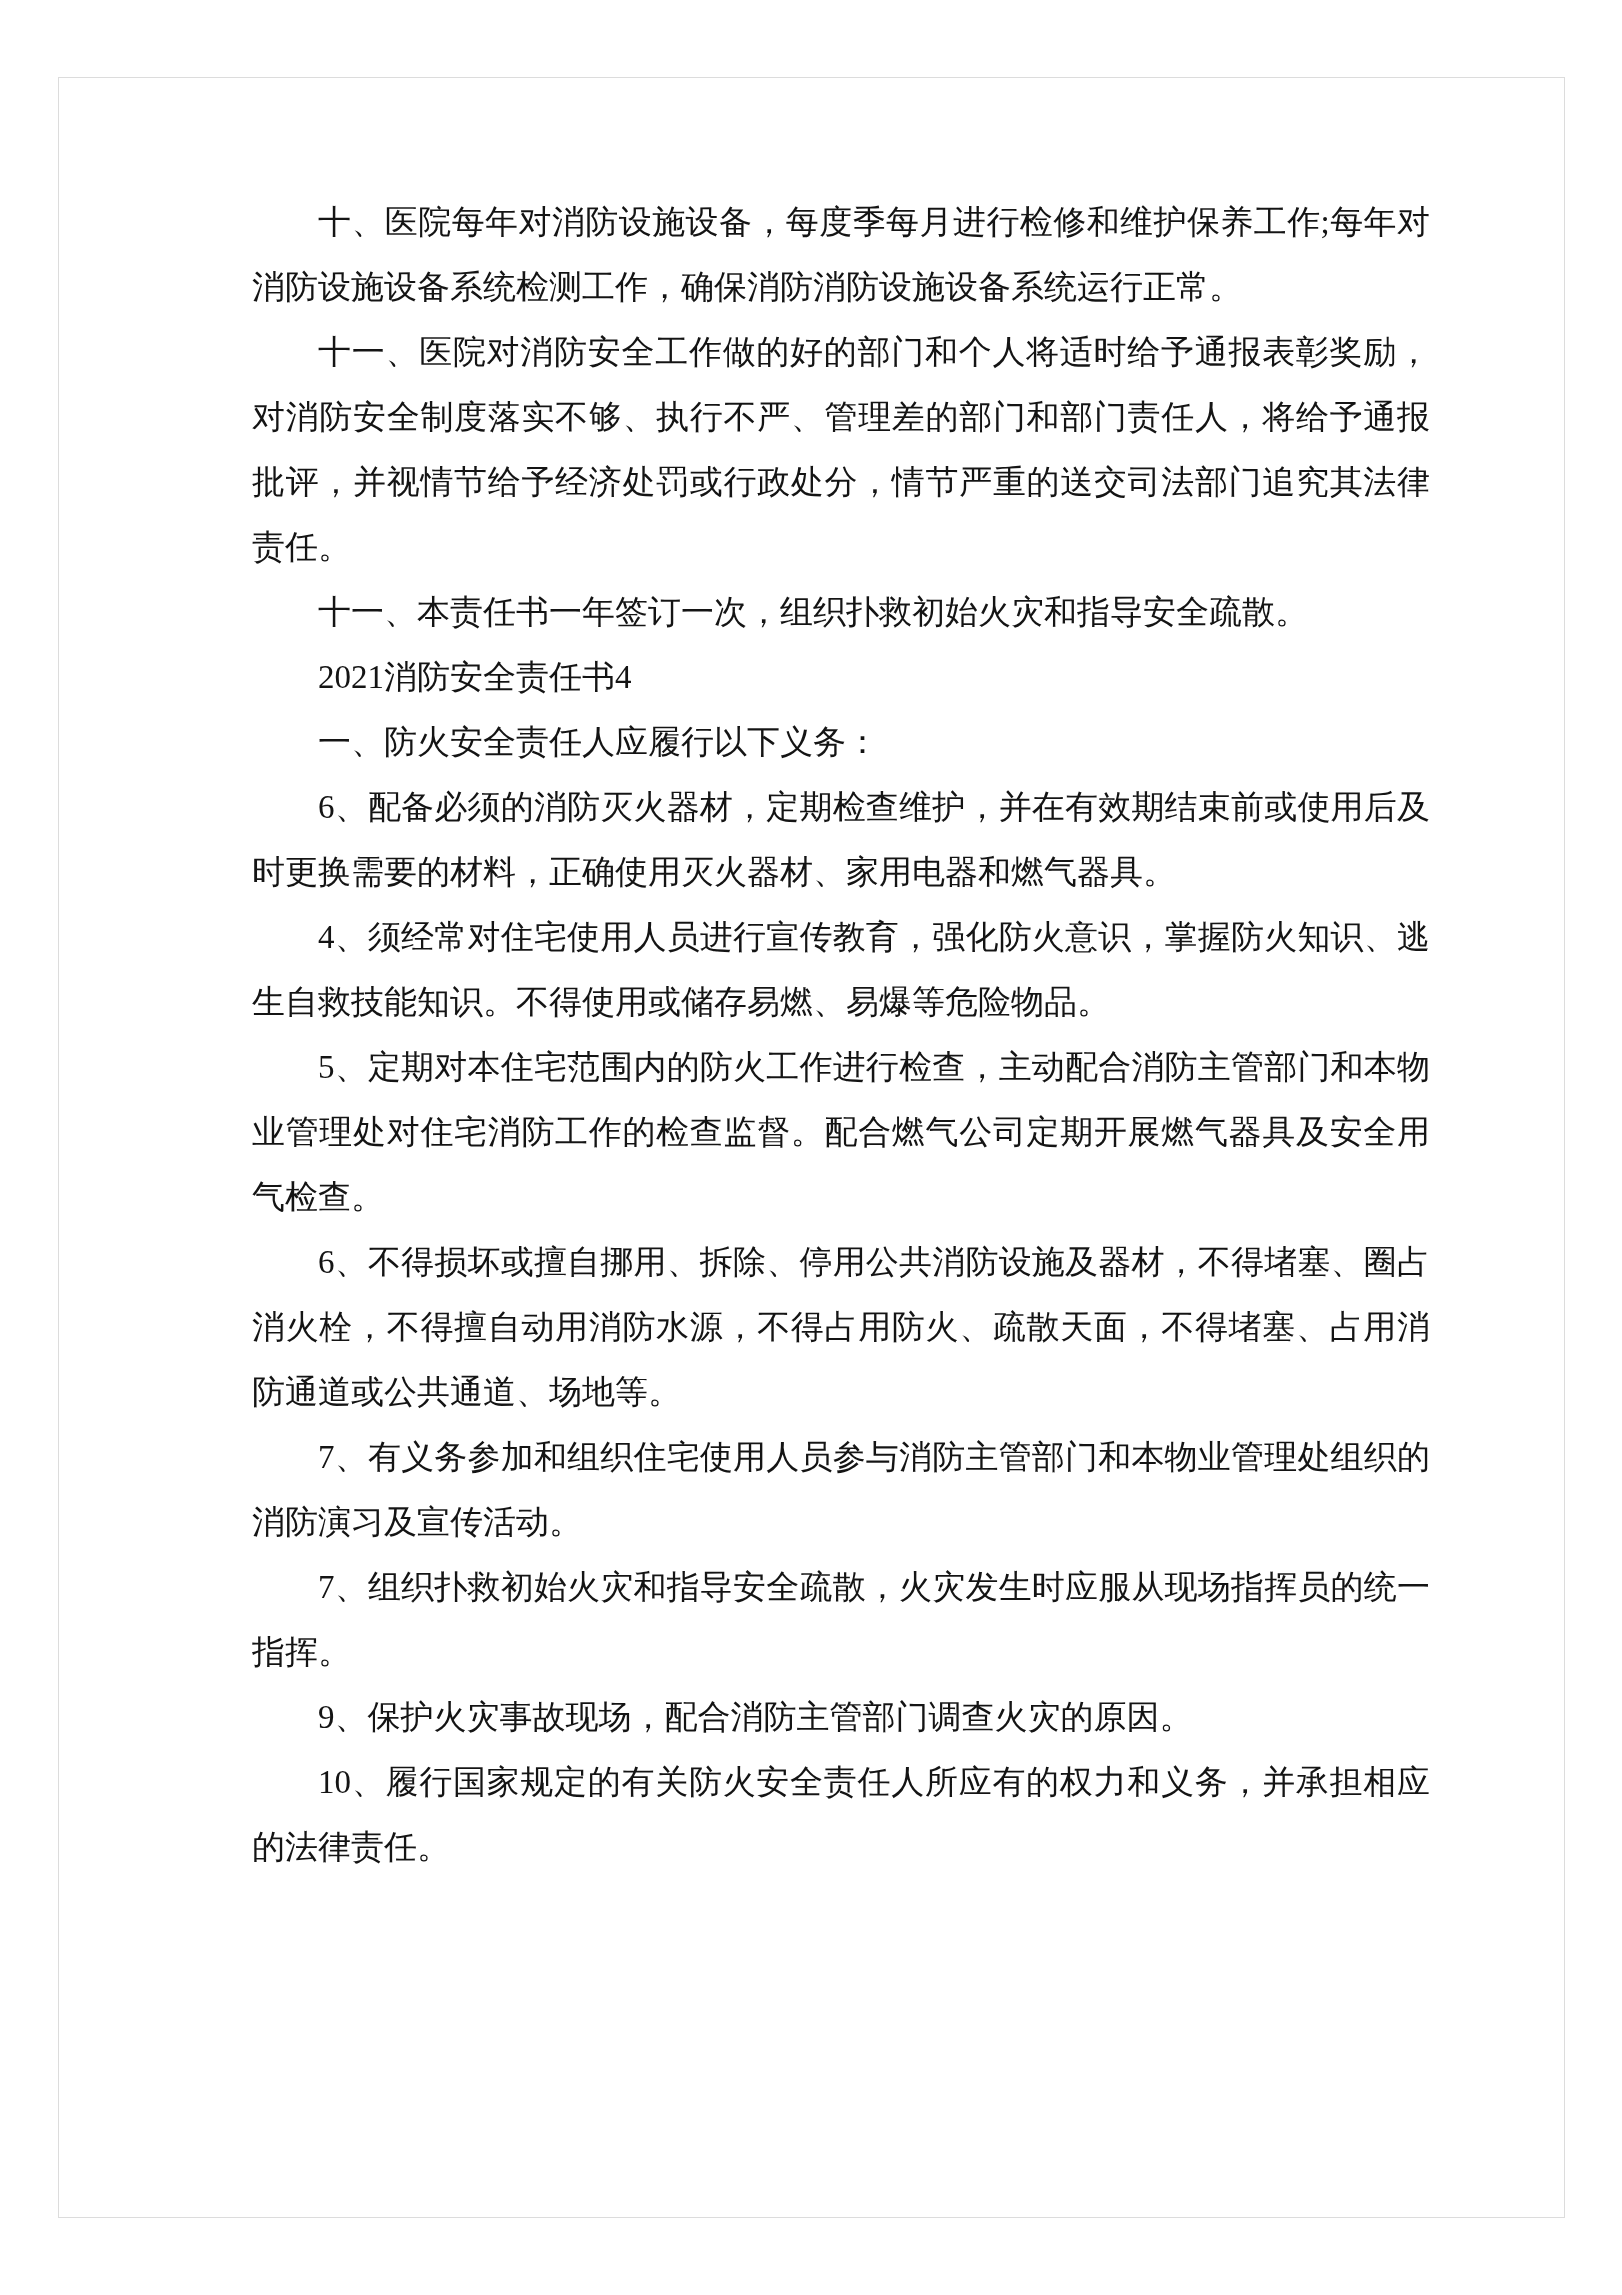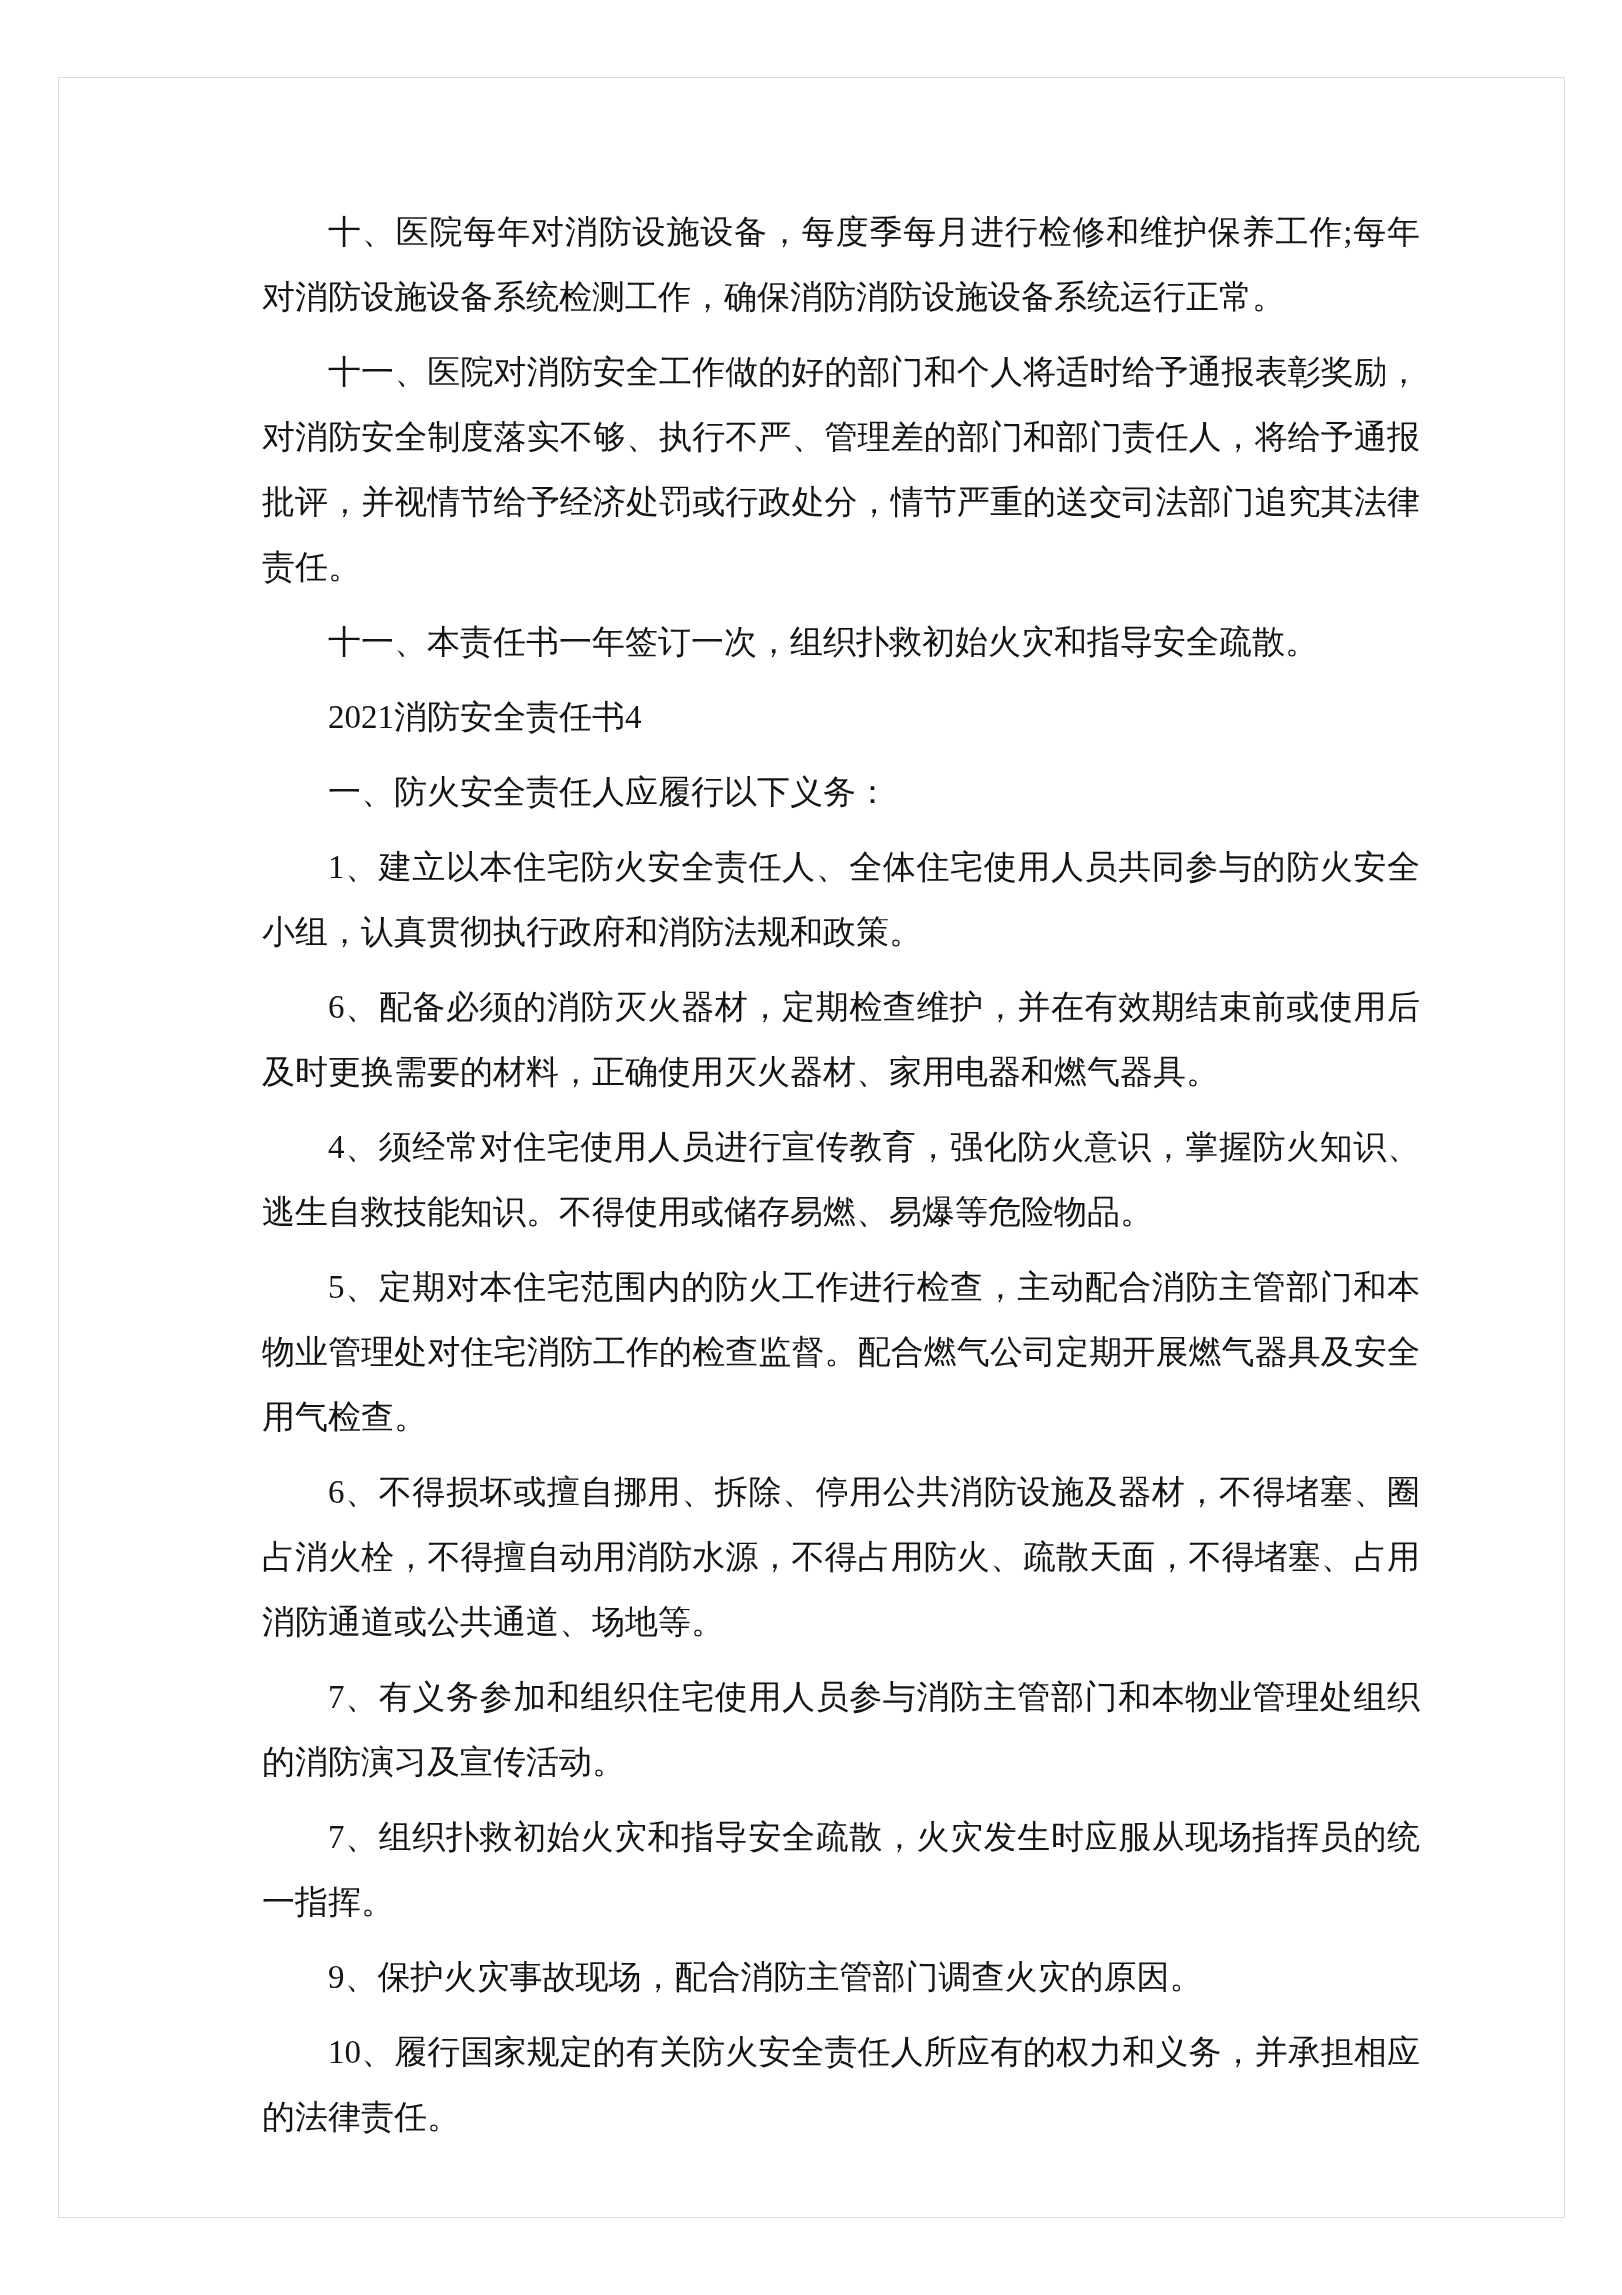--- a/index.html
+++ b/index.html
@@ -29,38 +29,37 @@
     top: 190px;
     left: 252px;
     width: 1178px;
     color: #141414;
     font-size: 33px;
     line-height: 65px;
     text-align: justify;
     text-justify: inter-character;
   }
   .content p {
-    margin: 10px;
+    margin: 0;
     padding: 0;
     text-indent: 2em;
     word-break: break-all;
   }
 </style>
 </head>
 <body>
 
 <div class="page">
   <div class="page-border"></div>
   <div class="content" id="document-content">
       <p>十、医院每年对消防设施设备，每度季每月进行检修和维护保养工作;每年对消防设施设备系统检测工作，确保消防消防设施设备系统运行正常。</p>
       <p>十一、医院对消防安全工作做的好的部门和个人将适时给予通报表彰奖励，对消防安全制度落实不够、执行不严、管理差的部门和部门责任人，将给予通报批评，并视情节给予经济处罚或行政处分，情节严重的送交司法部门追究其法律责任。</p>
       <p>十一、本责任书一年签订一次，组织扑救初始火灾和指导安全疏散。</p>
       <p>2021消防安全责任书4</p>
       <p>一、防火安全责任人应履行以下义务：</p>
-      <p>1、建立以本住宅防火安全责任人、全体住宅使用人员共同参与的防火安全小组，认真贯彻执行政府和消防法规和政策。</p>
       <p>6、配备必须的消防灭火器材，定期检查维护，并在有效期结束前或使用后及时更换需要的材料，正确使用灭火器材、家用电器和燃气器具。</p>
       <p>4、须经常对住宅使用人员进行宣传教育，强化防火意识，掌握防火知识、逃生自救技能知识。不得使用或储存易燃、易爆等危险物品。</p>
       <p>5、定期对本住宅范围内的防火工作进行检查，主动配合消防主管部门和本物业管理处对住宅消防工作的检查监督。配合燃气公司定期开展燃气器具及安全用气检查。</p>
       <p>6、不得损坏或擅自挪用、拆除、停用公共消防设施及器材，不得堵塞、圈占消火栓，不得擅自动用消防水源，不得占用防火、疏散天面，不得堵塞、占用消防通道或公共通道、场地等。</p>
       <p>7、有义务参加和组织住宅使用人员参与消防主管部门和本物业管理处组织的消防演习及宣传活动。</p>
       <p>7、组织扑救初始火灾和指导安全疏散，火灾发生时应服从现场指挥员的统一指挥。</p>
       <p>9、保护火灾事故现场，配合消防主管部门调查火灾的原因。</p>
       <p>10、履行国家规定的有关防火安全责任人所应有的权力和义务，并承担相应的法律责任。</p>
     </div>
 </div>

